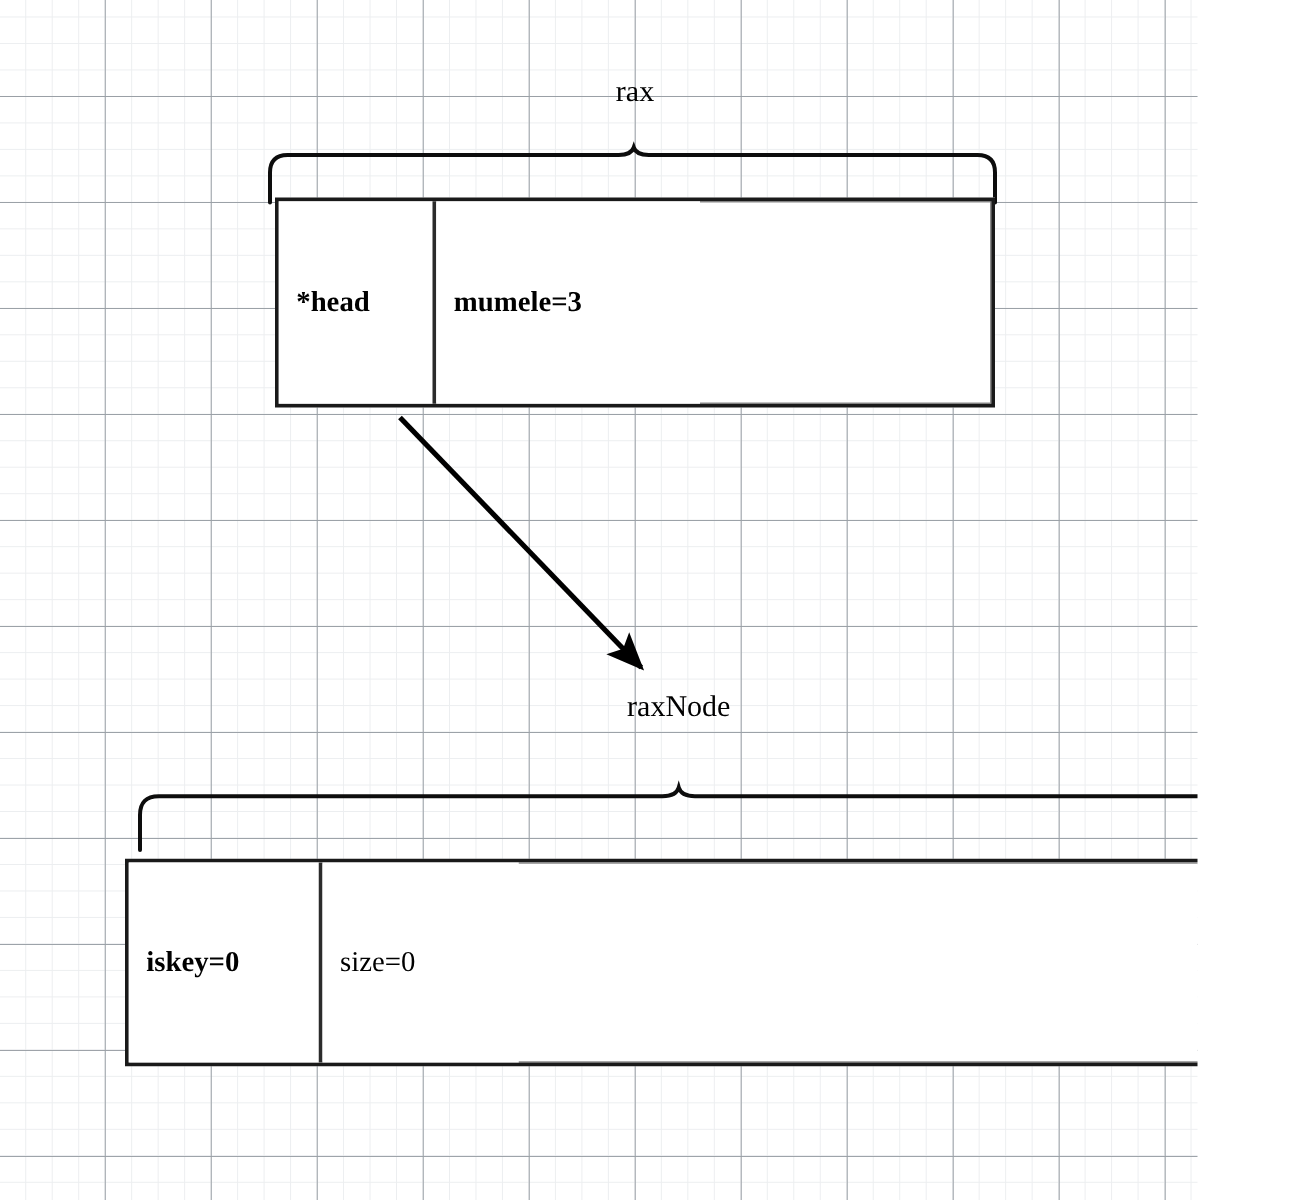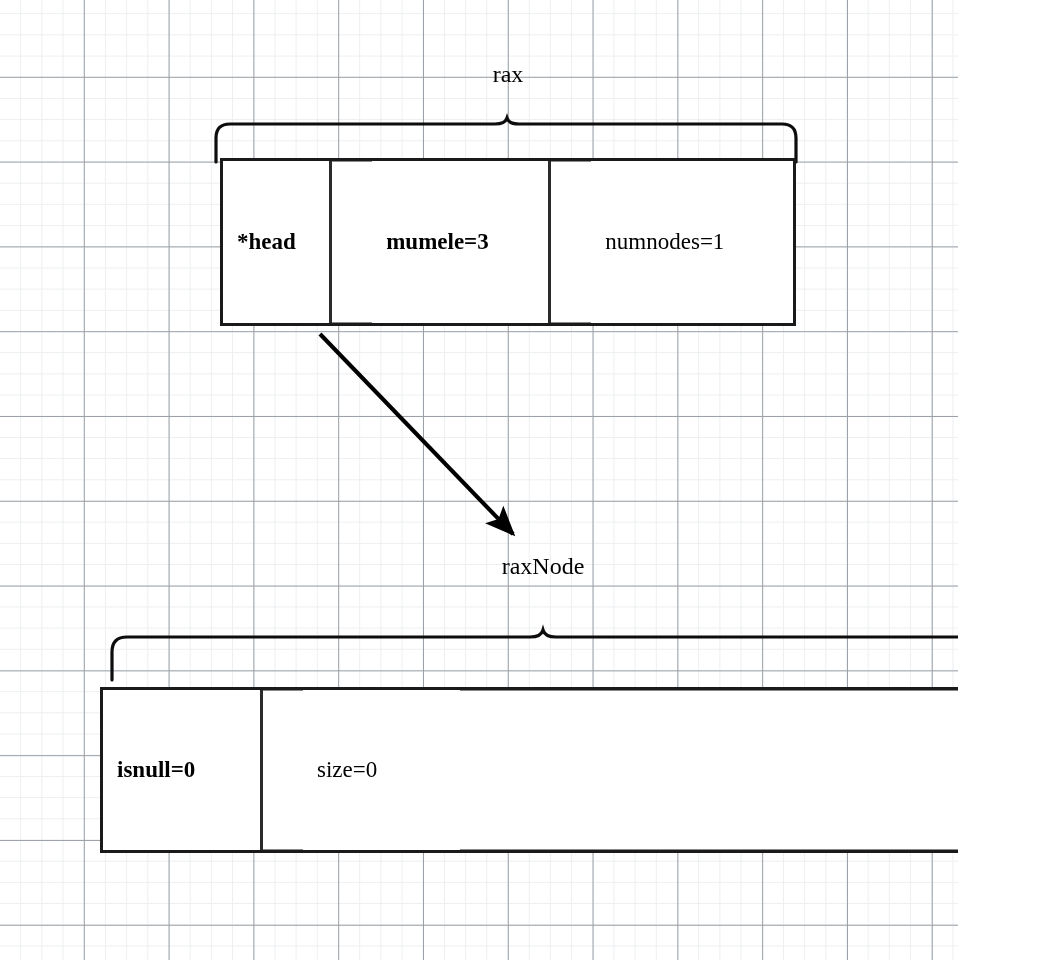--- a/index.html
+++ b/index.html
@@ -33,21 +33,20 @@
   }
 
   
   .struct {
     position: absolute;
     display: flex;
     box-sizing: border-box;
     background: #ffffff;
     border: 3px solid #1a1a1a;
     box-shadow: 1px 1px 0 0 #8a8a8a inset, -1px -1px 0 0 #8a8a8a inset;
-    gap: 40px;
   }
   .cell {
     box-sizing: border-box;
     position: relative;
     display: flex;
     align-items: center;
     background: #ffffff;
     border-right: 3px solid #2b2b2b;
     padding: 0 14px;
     font-size: 23px;
@@ -110,23 +109,20 @@
   </div>
   <div class="group-label" id="label-rax">rax</div>
 
   <div class="struct" id="struct-rax">
     <div class="cell bold" style="width:126px">
       <span>*head</span>
     </div>
     <div class="cell bold" style="width:211px">
       <span>mumele=3</span>
     </div>
-    <div class="cell" style="width:239px">
-      <span>numnodes=1</span>
-    </div>
   </div>
 
   <div id="pointer-arrow">
     <svg width="240" height="230" viewBox="0 0 240 230" aria-hidden="true">
       <defs>
         <marker id="arrowhead" markerWidth="9" markerHeight="9" refX="6.6" refY="3.1" orient="auto" markerUnits="strokeWidth">
           <path d="M 0 0 L 7.4 3.1 L 0 6.2 L 1.5 3.1 Z" fill="#000000"></path>
         </marker>
       </defs>
       <line x1="15" y1="9" x2="208" y2="209" stroke="#000000" stroke-width="4.1" marker-end="url(#arrowhead)"></line>
@@ -134,21 +130,21 @@
   </div>
 
   <div class="brace-group" id="brace-raxnode">
     <svg width="890" height="56" viewBox="0 0 890 56" aria-hidden="true">
       <path d="M 4 50 L 4 22 Q 4 7 19 7 L 422 7 Q 433 7 435 0 Q 437 7 448 7 L 852 7 Q 867 7 867 22 L 867 50" fill="none" stroke="#0d0d0d" stroke-width="3.2" stroke-linecap="round"></path>
     </svg>
   </div>
   <div class="group-label" id="label-raxnode">raxNode</div>
 
   <div class="struct" id="struct-raxnode">
-    <div class="cell bold" style="width:160px">
-      <span>isnull=0</span>
+    <div class="cell bold" style="width:155px">
+      <span>iskey=0</span>
     </div>
     <div class="cell" style="width:157px">
       <span>size=0</span>
     </div>
   </div>
 
 </div>
 
 </body></html>

